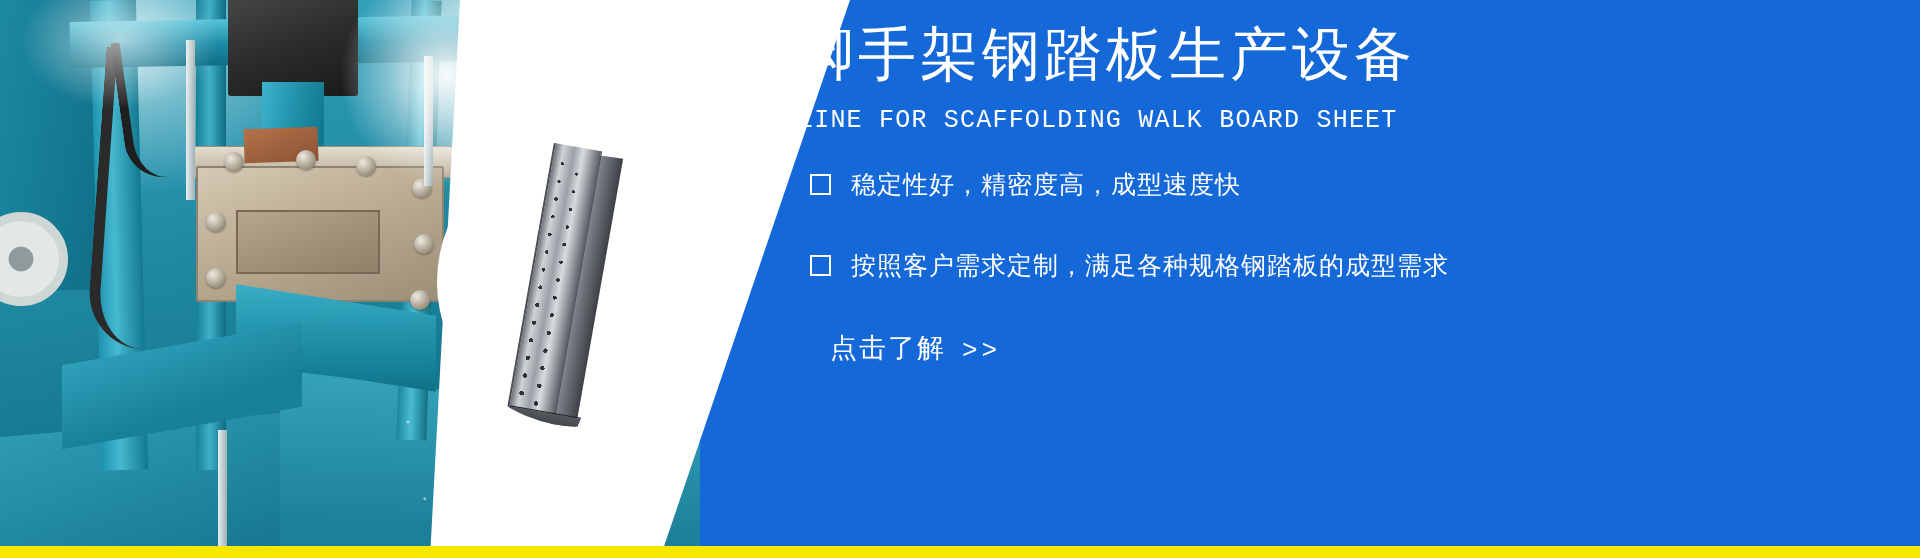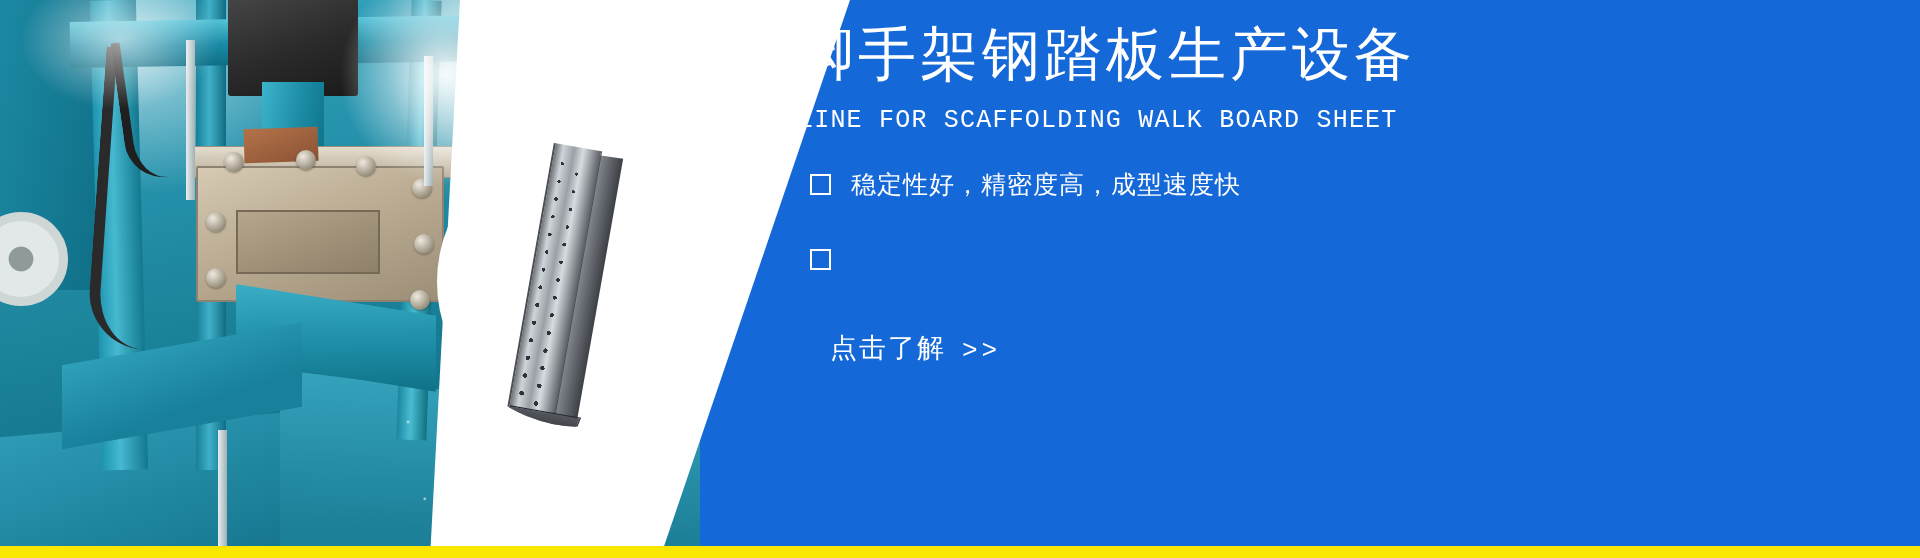--- a/index.html
+++ b/index.html
@@ -338,20 +338,21 @@
 
     <div class="bullets">
 
       <div class="bullet">
         <span class="bullet-box"></span>
         <span>稳定性好，精密度高，成型速度快</span>
       </div>
 
       <div class="bullet">
         <span class="bullet-box"></span>
+        <span>按照客户需求定制，满足各种规格钢踏板的成型需求</span>
       </div>
 
     </div>
 
     <div class="cta">
       <span>点击了解</span>
       <span class="cta-arrows">&gt;&gt;</span>
     </div>
 
   </div>

